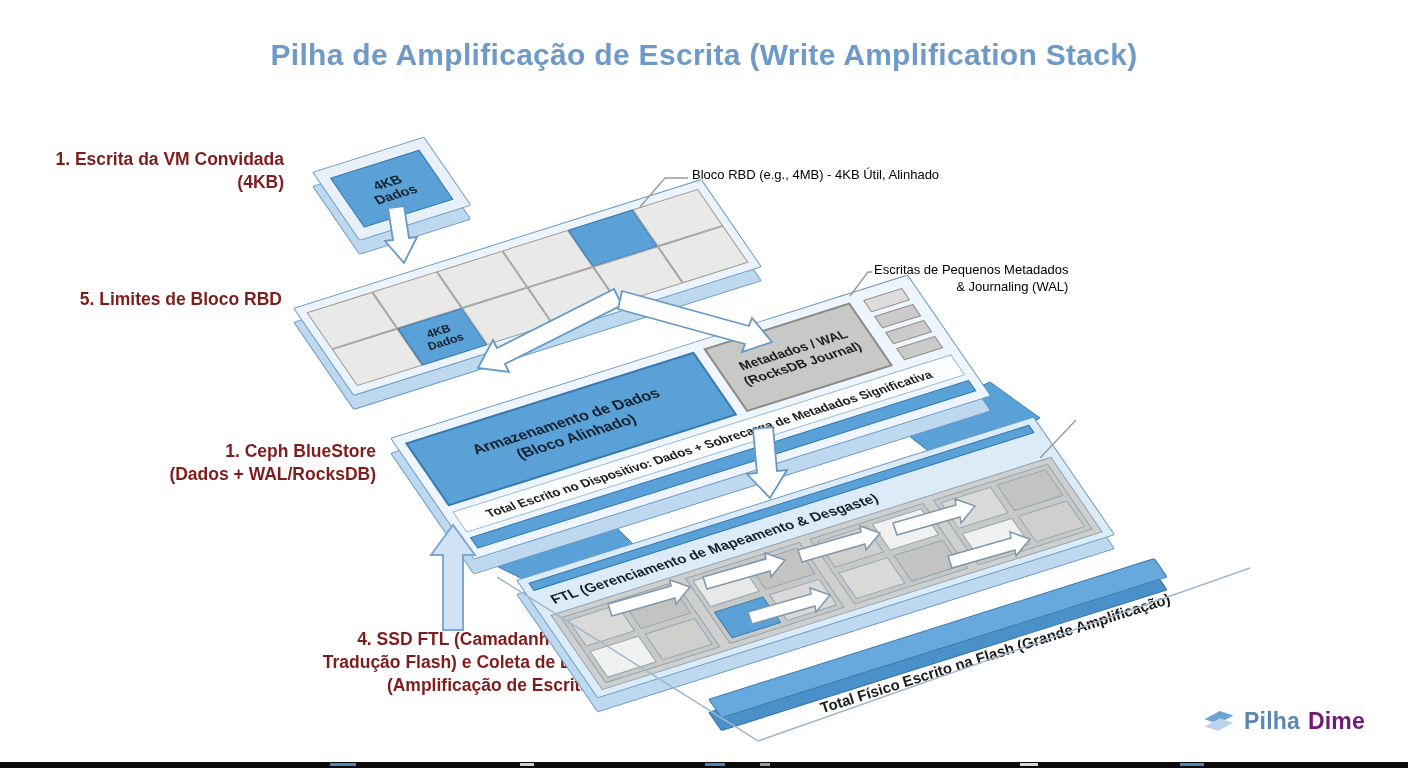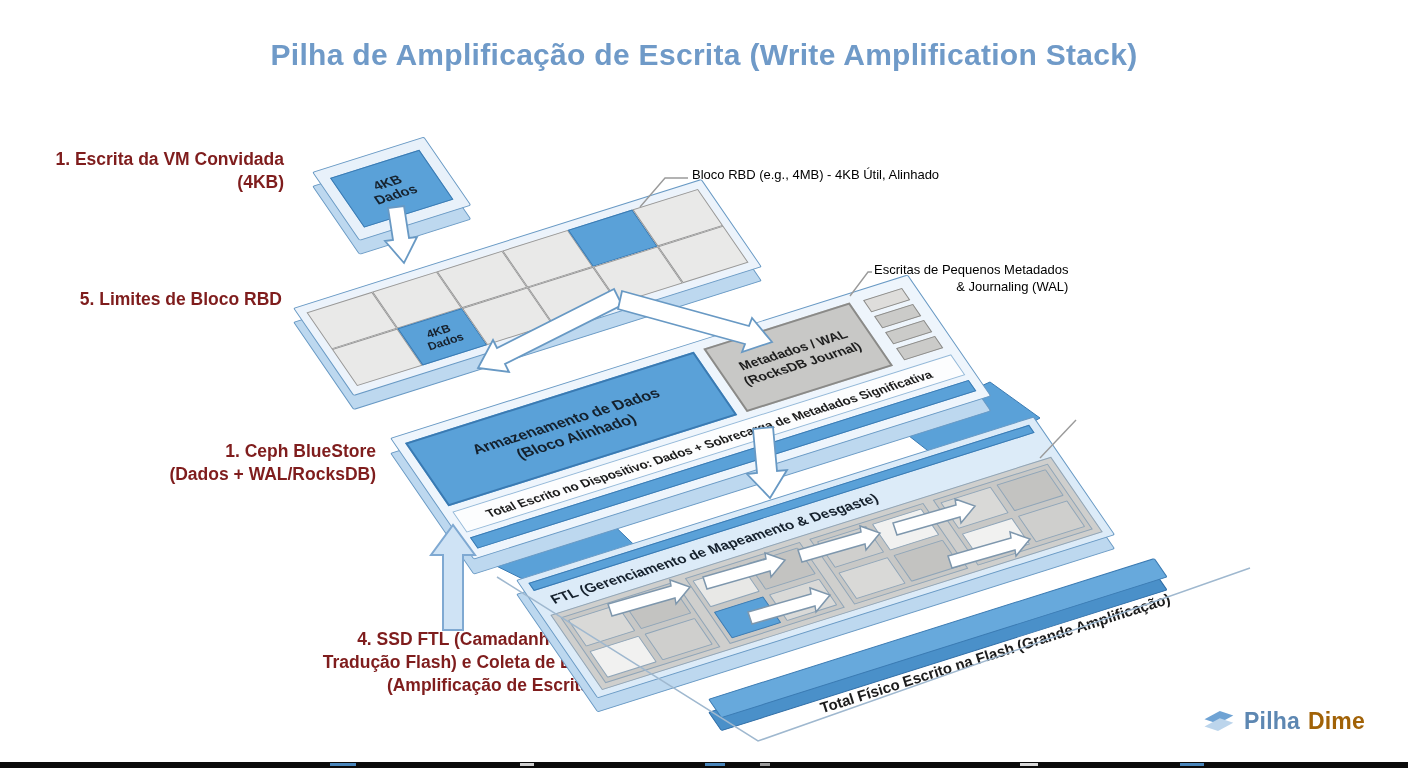--- a/index.html
+++ b/index.html
@@ -70,21 +70,21 @@
   #bar-side{left:708px;top:712px;width:470px;height:24px;background:#4a90c9;border-color:#2f6da6;}
   #bar-face{left:708px;top:699px;width:470px;height:24px;background:#67a9dc;border-color:#3a7ab2;}
   #bar-label{position:absolute;left:818px;top:700px;transform:rotate(-17.5deg);
              transform-origin:0 0;font-size:15px;font-weight:bold;color:#1c1c1c;white-space:nowrap;z-index:6;}
   
   .ovl{position:absolute;left:0;top:0;pointer-events:none;}
   #svg-under{z-index:0;} #svg-over{z-index:6;}
   
   .logo{position:absolute;left:1200px;top:706px;display:flex;align-items:center;gap:8px;z-index:7;}
   .logo .t1{font-size:23px;font-weight:bold;color:#5d87b2;letter-spacing:.2px;}
-  .logo .t2{font-size:23px;font-weight:bold;color:#a16207;letter-spacing:.2px;}
+  .logo .t2{font-size:23px;font-weight:bold;color:#701a75;letter-spacing:.2px;}
   
   .bstrip{position:absolute;left:0;bottom:0;width:100%;height:6px;background:#0b0b0b;z-index:8;}
   .bstrip i{position:absolute;top:1px;height:3px;display:block;}
 </style>
 </head>
 <body>
 
 <div class="canvas">
 
   <div class="title">Pilha de Amplificação de Escrita (Write Amplification Stack)</div>

